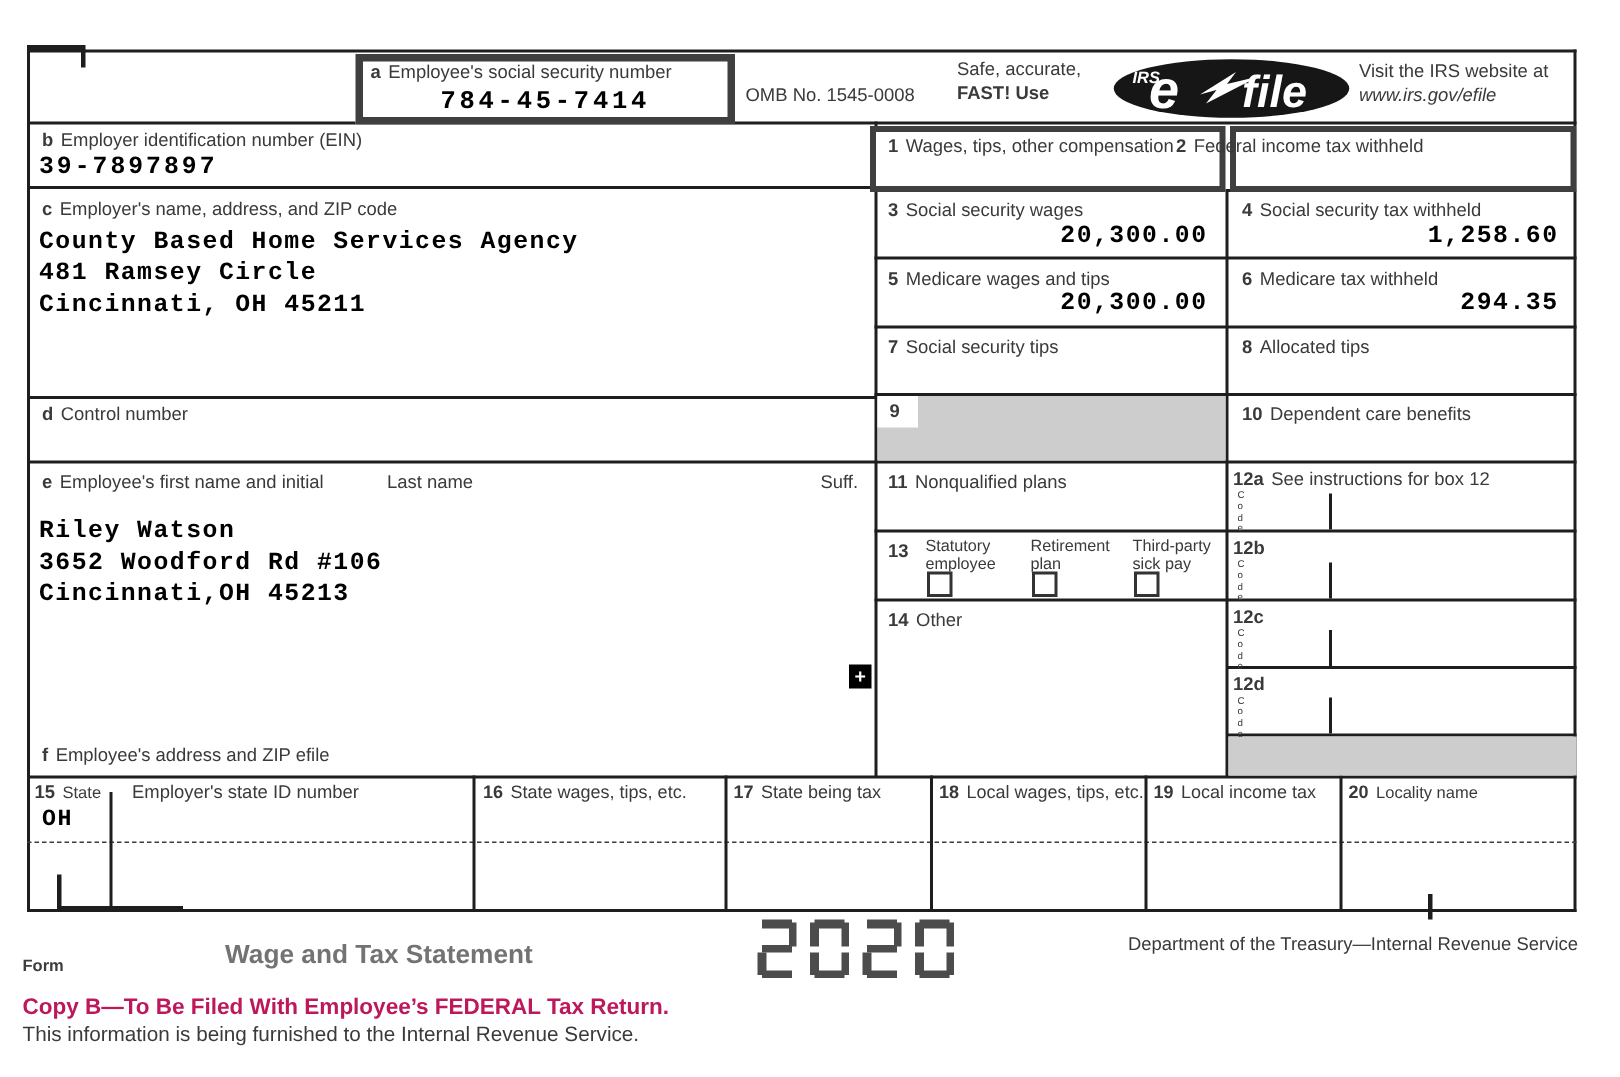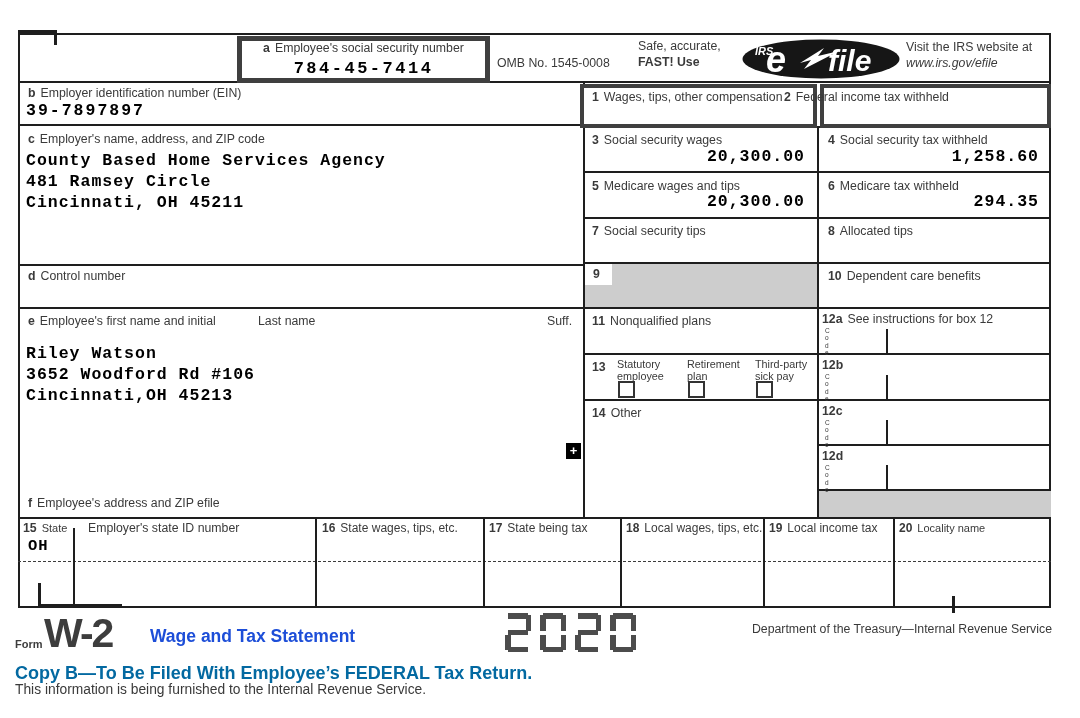--- a/index.html
+++ b/index.html
@@ -19,23 +19,23 @@
   .thickbox { position:absolute; border:4px solid #3f3f3f; background:#fff; box-sizing:border-box; z-index:3; }
   #box-a { border-width:5px; }
   .shade { position:absolute; background:#cdcdcd; }
   .checkbox { position:absolute; width:17px; height:17px; border:2px solid #333; background:#fff; box-sizing:border-box; }
   .codeword { position:absolute; width:7px; font-size:6.5px; line-height:1.15; color:#3a3a3a; word-break:break-all; }
   .dashline { position:absolute; border-top:1.5px dashed #3c3c3c; }
   .field { position:absolute; background:transparent; }
   .mark { position:absolute; background:#1e1e1e; }
   #w2-number { position:absolute; left:44px; top:610px; font-size:41px; font-weight:bold; letter-spacing:-2px; color:#3d3d3d; }
   #form-word { position:absolute; left:15px; top:638px; font-size:11px; font-weight:bold; color:#3d3d3d; }
-  #w2-title { position:absolute; left:150px; top:626px; font-size:17.5px; font-weight:bold; color:#1d4ed8; }
+  #w2-title { position:absolute; left:150px; top:626px; font-size:17.5px; font-weight:bold; color:#737373; }
   #dept { position:absolute; left:720px; top:622px; width:332px; text-align:right; font-size:12.3px; color:#3a3a3a; }
-  #copy-b { position:absolute; left:15px; top:663px; font-size:18px; font-weight:bold; color:#0369a1; }
+  #copy-b { position:absolute; left:15px; top:663px; font-size:15px; font-weight:bold; color:#be185d; }
   #furnish { position:absolute; left:15px; top:682px; font-size:13.8px; color:#3a3a3a; }
   
   #year { position:absolute; left:505px; top:613px; display:flex; gap:9px; }
   .segd { position:relative; width:26px; height:39px; }
   .sg { position:absolute; background:#4c4c4c; }
 </style>
 </head>
 <body>
 
 <div id="page">
@@ -79,21 +79,21 @@
     <div class="mark" style="left:38px;top:604px;width:84px;height:4px"></div>
     <div class="mark" style="left:952px;top:596px;width:3px;height:17px"></div>
   </div>
 
   <div class="shade" style="left:585px;top:264px;width:232px;height:43px"></div>
   <div style="position:absolute;left:585px;top:264px;width:27px;height:21px;background:#fff"></div>
   <div class="lbl" style="left:593px;top:267px"><b>9</b></div>
   <div class="shade" style="left:819px;top:491px;width:232px;height:26px"></div>
 
   <div id="box-a" class="thickbox" style="left:237px;top:36px;width:253px;height:47px"></div>
-  <div class="lbl" style="left:247px;top:41px;width:233px;text-align:center;z-index:4">
+  <div class="lbl" style="left:247px;top:41px;width:233px;text-align:left;z-index:4">
     <b>a</b><span>Employee's social security number</span>
   </div>
   <div class="val" style="left:247px;top:59px;width:233px;text-align:center;font-size:17px;letter-spacing:2.5px;z-index:4">784-45-7414</div>
 
   <div class="lbl" style="left:497px;top:56px">OMB No. 1545-0008</div>
   <div class="lbl" style="left:638px;top:39px;font-weight:normal">Safe, accurate,</div>
   <div class="lbl" style="left:638px;top:55px;font-weight:bold">FAST! Use</div>
 
   <svg style="position:absolute;left:742px;top:39px" width="158" height="40" viewBox="0 0 158 40">
     <ellipse cx="79" cy="20" rx="78.5" ry="19.5" fill="#161616"></ellipse>
@@ -258,21 +258,20 @@
     <b>19</b><span>Local income tax</span>
   </div>
   <div class="field" style="left:769px;top:537px;width:118px;height:20px"></div>
 
   <div class="lbl" style="left:899px;top:521px;font-size:11px">
     <b style="font-size:12px">20</b><span>Locality name</span>
   </div>
   <div class="field" style="left:899px;top:537px;width:145px;height:20px"></div>
 
   <div id="form-word">Form</div>
-  <div id="w2-number">W-2</div>
   <div id="w2-title">Wage and Tax Statement</div>
   <div id="year">
       <div class="segd">
         <div class="sg" style="left: 3px; top: 0px; width: 20px; height: 5.5px; background: rgb(76, 76, 76);"></div>
         <div class="sg" style="left: 20.5px; top: 2px; width: 5.5px; height: 15.5px; background: rgb(76, 76, 76);"></div>
         <div class="sg" style="left: 3px; top: 16.75px; width: 20px; height: 5.5px; background: rgb(76, 76, 76);"></div>
         <div class="sg" style="left: 0px; top: 21.5px; width: 5.5px; height: 15.5px; background: rgb(76, 76, 76);"></div>
         <div class="sg" style="left: 3px; top: 33.5px; width: 20px; height: 5.5px; background: rgb(76, 76, 76);"></div>
       </div>
       <div class="segd">

